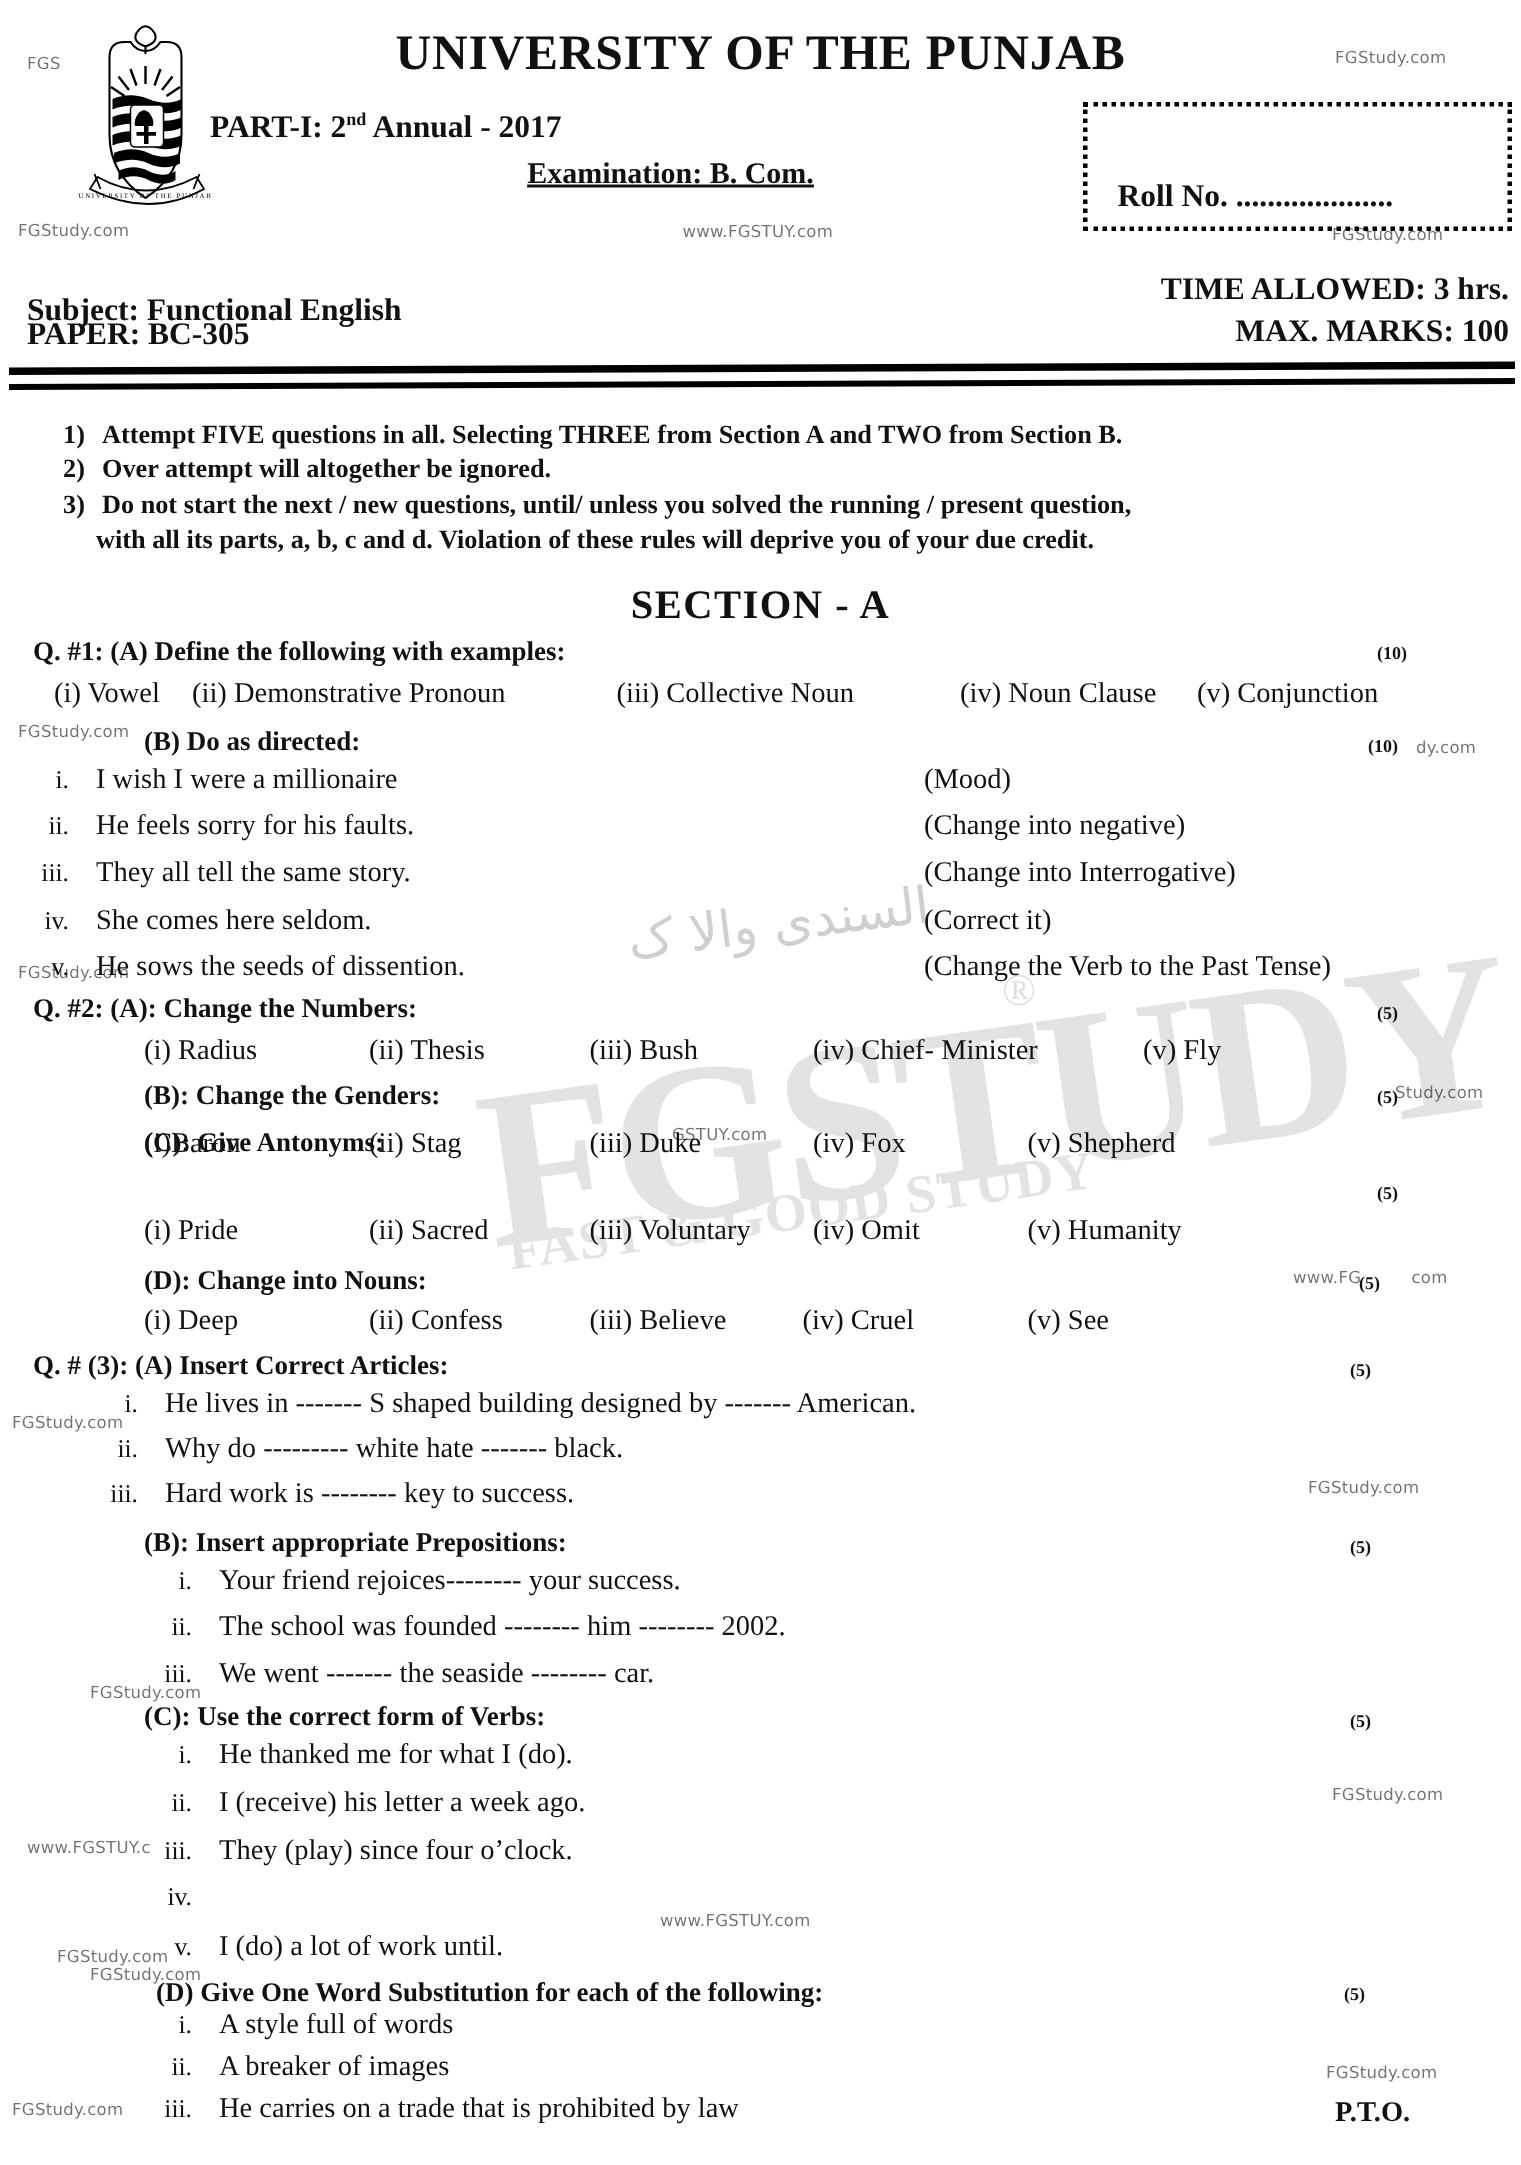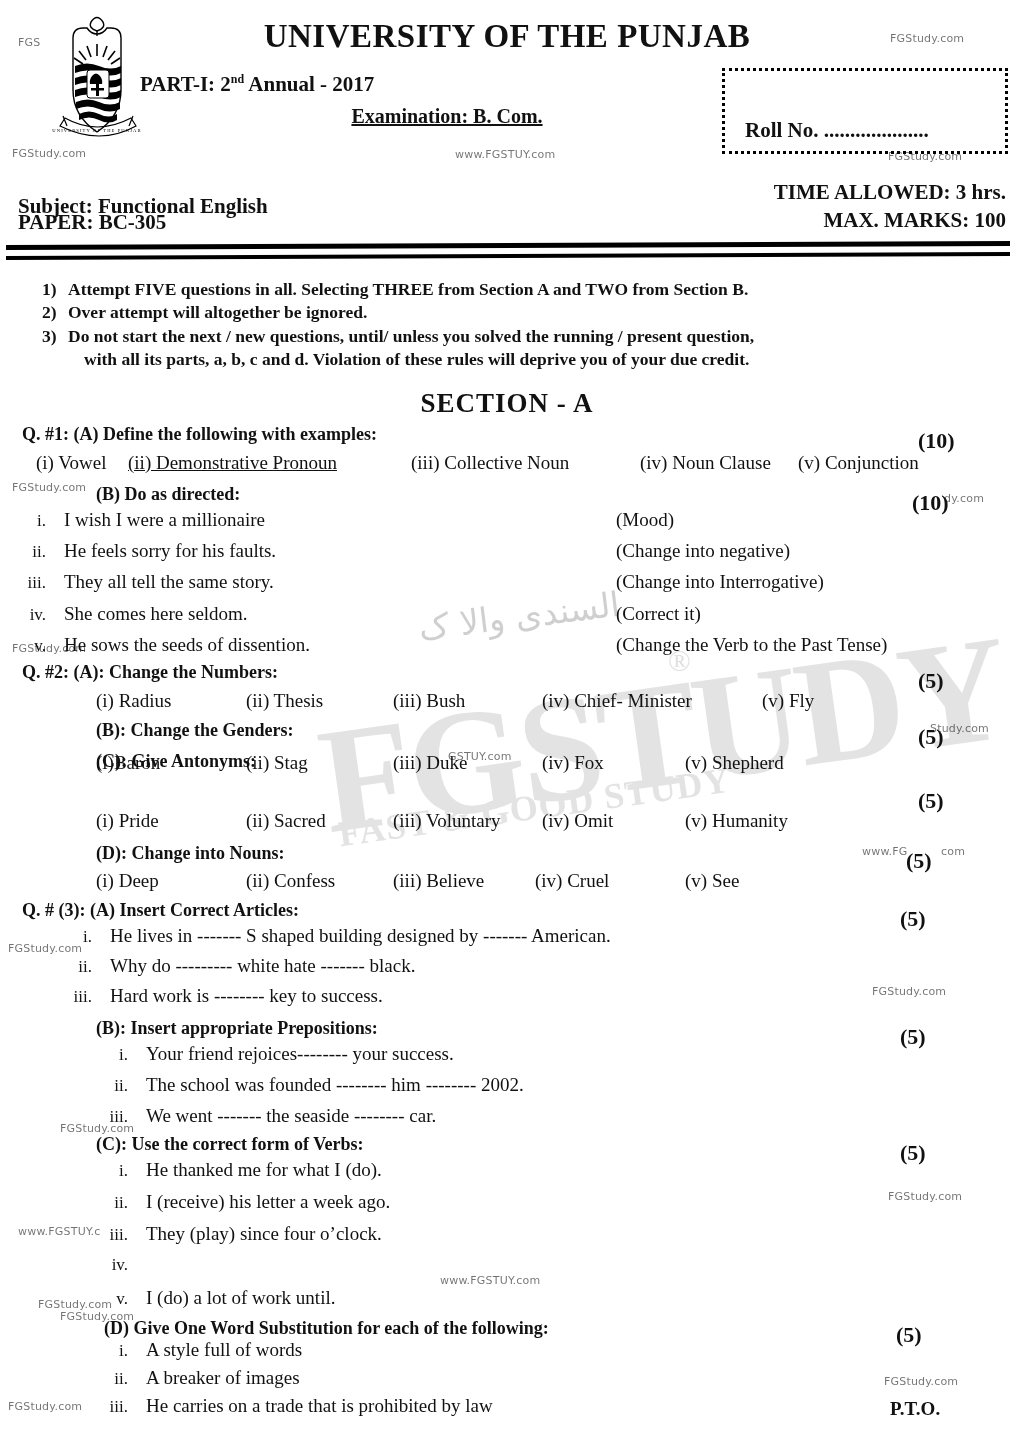--- a/index.html
+++ b/index.html
@@ -43,26 +43,26 @@
   .rule1{position:absolute;left:6px;right:4px;top:243px;height:5px;background:#000;
          transform:rotate(-.22deg);z-index:2;}
   .rule2{position:absolute;left:6px;right:4px;top:254px;height:4px;background:#000;
          transform:rotate(-.22deg);z-index:2;}
 
   
   .instr{position:absolute;left:42px;right:18px;top:278px;z-index:2;}
   .instr .row{display:flex;font-size:17.5px;font-weight:bold;line-height:1.28;margin-bottom:1px;}
   .instr .num{width:26px;flex:none;}
   .instr .txt{flex:1;}
-  .instr .cont{margin-left:42px;font-size:17.5px;font-weight:bold;line-height:1.28;}
+  .instr .cont{margin-left:22px;font-size:17.5px;font-weight:bold;line-height:1.28;}
 
   .section-a{position:absolute;left:0;right:0;top:388px;text-align:center;
       font-size:27px;font-weight:bold;letter-spacing:1px;z-index:2;}
   .qhead{font-size:18px;font-weight:bold;}
-  .marks-col{position:absolute;font-size:22px;font-weight:bold;z-index:2;}
+  .marks-col{position:absolute;font-size:12px;font-weight:bold;z-index:2;}
   .serif-light{font-family:"Liberation Serif",serif;font-weight:normal;}
 
   .numlist{font-size:19px;}
   .numlist .li{display:flex;align-items:baseline;line-height:1.0;}
   .numlist .rn{width:46px;flex:none;text-align:right;padding-right:18px;font-size:17px;}
   .numlist .bd{flex:none;}
   .numlist .dir{position:absolute;left:616px;}
 
   .pos{position:absolute;}
 </style>
@@ -154,21 +154,21 @@
     <div class="cont">with all its parts, a, b, c and d. Violation of these rules will deprive you of your due credit.</div>
   </div>
 
   <div class="section-a">SECTION - A</div>
 
   <div class="qhead pos" style="left:22px;top:424px;">Q. #1: (A) Define the following with examples:</div>
   <div class="marks-col" style="left:918px;top:428px;">(10)</div>
 
   <div class="pos serif-light" style="left:18px;top:452px;width:980px;font-size:19px;">
     <span class="pos" style="left:18px;top:0;">(i) Vowel</span>
-    <span class="pos" style="left:110px;top:0;text-decoration:underline;">(ii) Demonstrative Pronoun</span>
+    <span class="pos" style="left:110px;top:0;">(ii) Demonstrative Pronoun</span>
     <span class="pos" style="left:393px;top:0;">(iii) Collective Noun</span>
     <span class="pos" style="left:622px;top:0;">(iv) Noun Clause</span>
     <span class="pos" style="left:780px;top:0;">(v) Conjunction</span>
   </div>
 
   <div class="qhead pos" style="left:96px;top:484px;">(B) Do as directed:</div>
   <div class="marks-col" style="left:912px;top:490px;">(10)</div>
 
   <div class="pos numlist" style="left:0;top:510px;width:1014px;">
     <div class="li" style="height:31px;">

